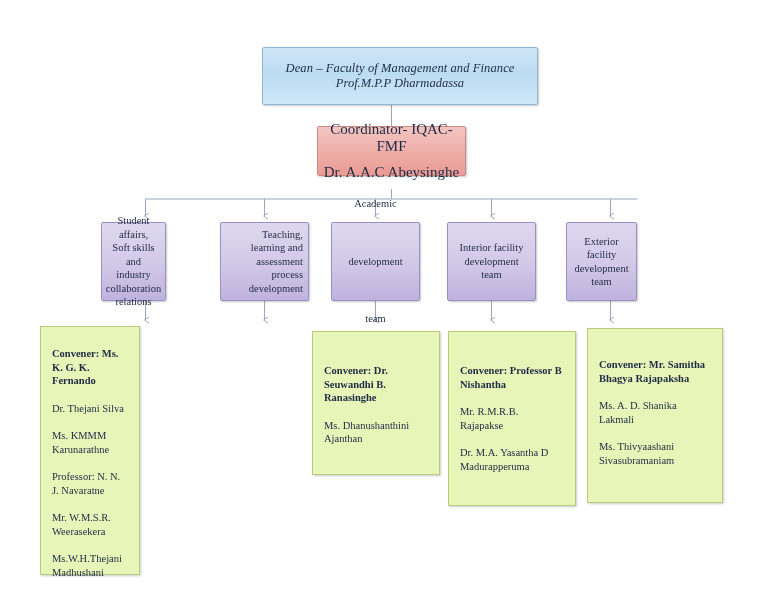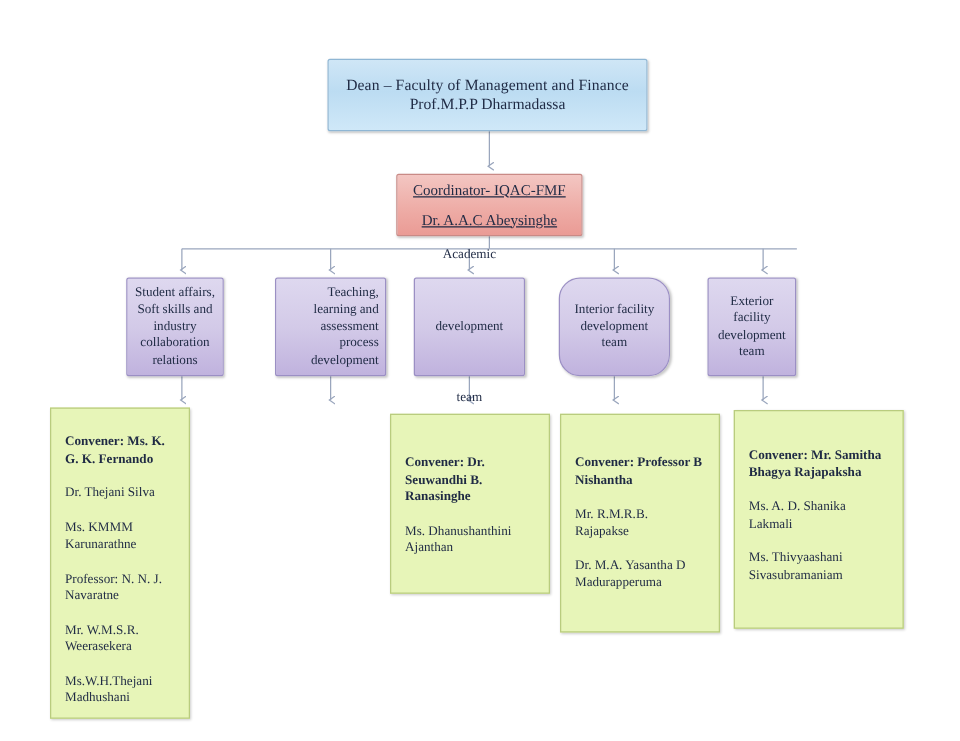--- a/index.html
+++ b/index.html
@@ -24,36 +24,36 @@
     flex-direction:column;
     align-items:center;
     justify-content:center;
     text-align:center;
     border-radius:2px;
     box-shadow:1px 1px 2px rgba(0,0,0,.22);
   }
 
   
   .node.dean{
-    left:262px;top:47px;width:256px;height:58px;
+    left:262px;top:47px;width:276px;height:58px;
     border:1px solid #8fb6d4;
     background:linear-gradient(180deg,#cfe6f6 0%,#bcdcf2 45%,#cfe8f8 100%);
     font-size:12.5px;
+    font-style:italic;
   }
   .node.dean .l1{font-weight:400;letter-spacing:.1px;}
   .node.dean .l2{font-weight:400;}
 
   
   .node.coord{
-    left:317px;top:139px;width:149px;height:50px;
+    left:317px;top:126px;width:149px;height:50px;
     border:1px solid #c98a86;
     background:linear-gradient(180deg,#f3c6c2 0%,#eeada7 55%,#ea9b95 100%);
-    font-size:12px;
+    font-size:15px;
     gap:9px;
-    text-decoration:underline;
   }
 
   
   .node.team{
     top:222px;height:79px;
     border:1px solid #9b8fc4;
     background:linear-gradient(180deg,#ded8ef 0%,#d3cae8 50%,#c0b2de 100%);
     font-size:10.5px;
     line-height:13.5px;
     padding:4px 5px;
@@ -118,21 +118,21 @@
   <div class="node dean">
     <span class="l1">Dean – Faculty of Management and Finance</span>
     <span class="l2">Prof.M.P.P Dharmadassa</span>
   </div>
 
   <div class="node coord">
     <span class="l1">Coordinator- IQAC-FMF</span>
     <span class="l2">Dr. A.A.C Abeysinghe</span>
   </div>
 
-  <div class="node team" style="left:101px;width:78px;">
+  <div class="node team" style="left:101px;width:65px;">
     <span class="tl">Student affairs,</span>
     <span class="tl">Soft skills and</span>
     <span class="tl">industry</span>
     <span class="tl">collaboration</span>
     <span class="tl">relations</span>
   </div>
 
   <div class="node team" style="left:220px;width:89px;align-items:flex-end;">
     <span class="tl">Teaching,</span>
     <span class="tl">learning and</span>
@@ -140,34 +140,34 @@
     <span class="tl">process</span>
     <span class="tl">development</span>
   </div>
 
   <div class="node team" style="left:331px;width:89px;gap:44px;">
     <span class="tl">Academic</span>
     <span class="tl">development</span>
     <span class="tl">team</span>
   </div>
 
-  <div class="node team" style="left:447px;width:89px;border-radius:17px;">
+  <div class="node team" style="left:447px;width:89px;">
     <span class="tl">Interior facility</span>
     <span class="tl">development</span>
     <span class="tl">team</span>
   </div>
 
   <div class="node team" style="left:566px;width:71px;">
     <span class="tl">Exterior</span>
     <span class="tl">facility</span>
     <span class="tl">development</span>
     <span class="tl">team</span>
   </div>
 
-  <div class="panel" style="left:40px;top:326px;width:112px;height:249px;">
+  <div class="panel" style="left:40px;top:326px;width:100px;height:249px;">
     <div class="convener">Convener: Ms. K. G. K. Fernando</div>
     <div class="member">Dr. Thejani Silva</div>
     <div class="member">Ms. KMMM Karunarathne</div>
     <div class="member">Professor:  N. N. J. Navaratne</div>
     <div class="member">Mr. W.M.S.R. Weerasekera</div>
     <div class="member">Ms.W.H.Thejani Madhushani</div>
   </div>
 
 
   <div class="panel" style="left:312px;top:331px;width:128px;height:144px;padding-top:32px;">

